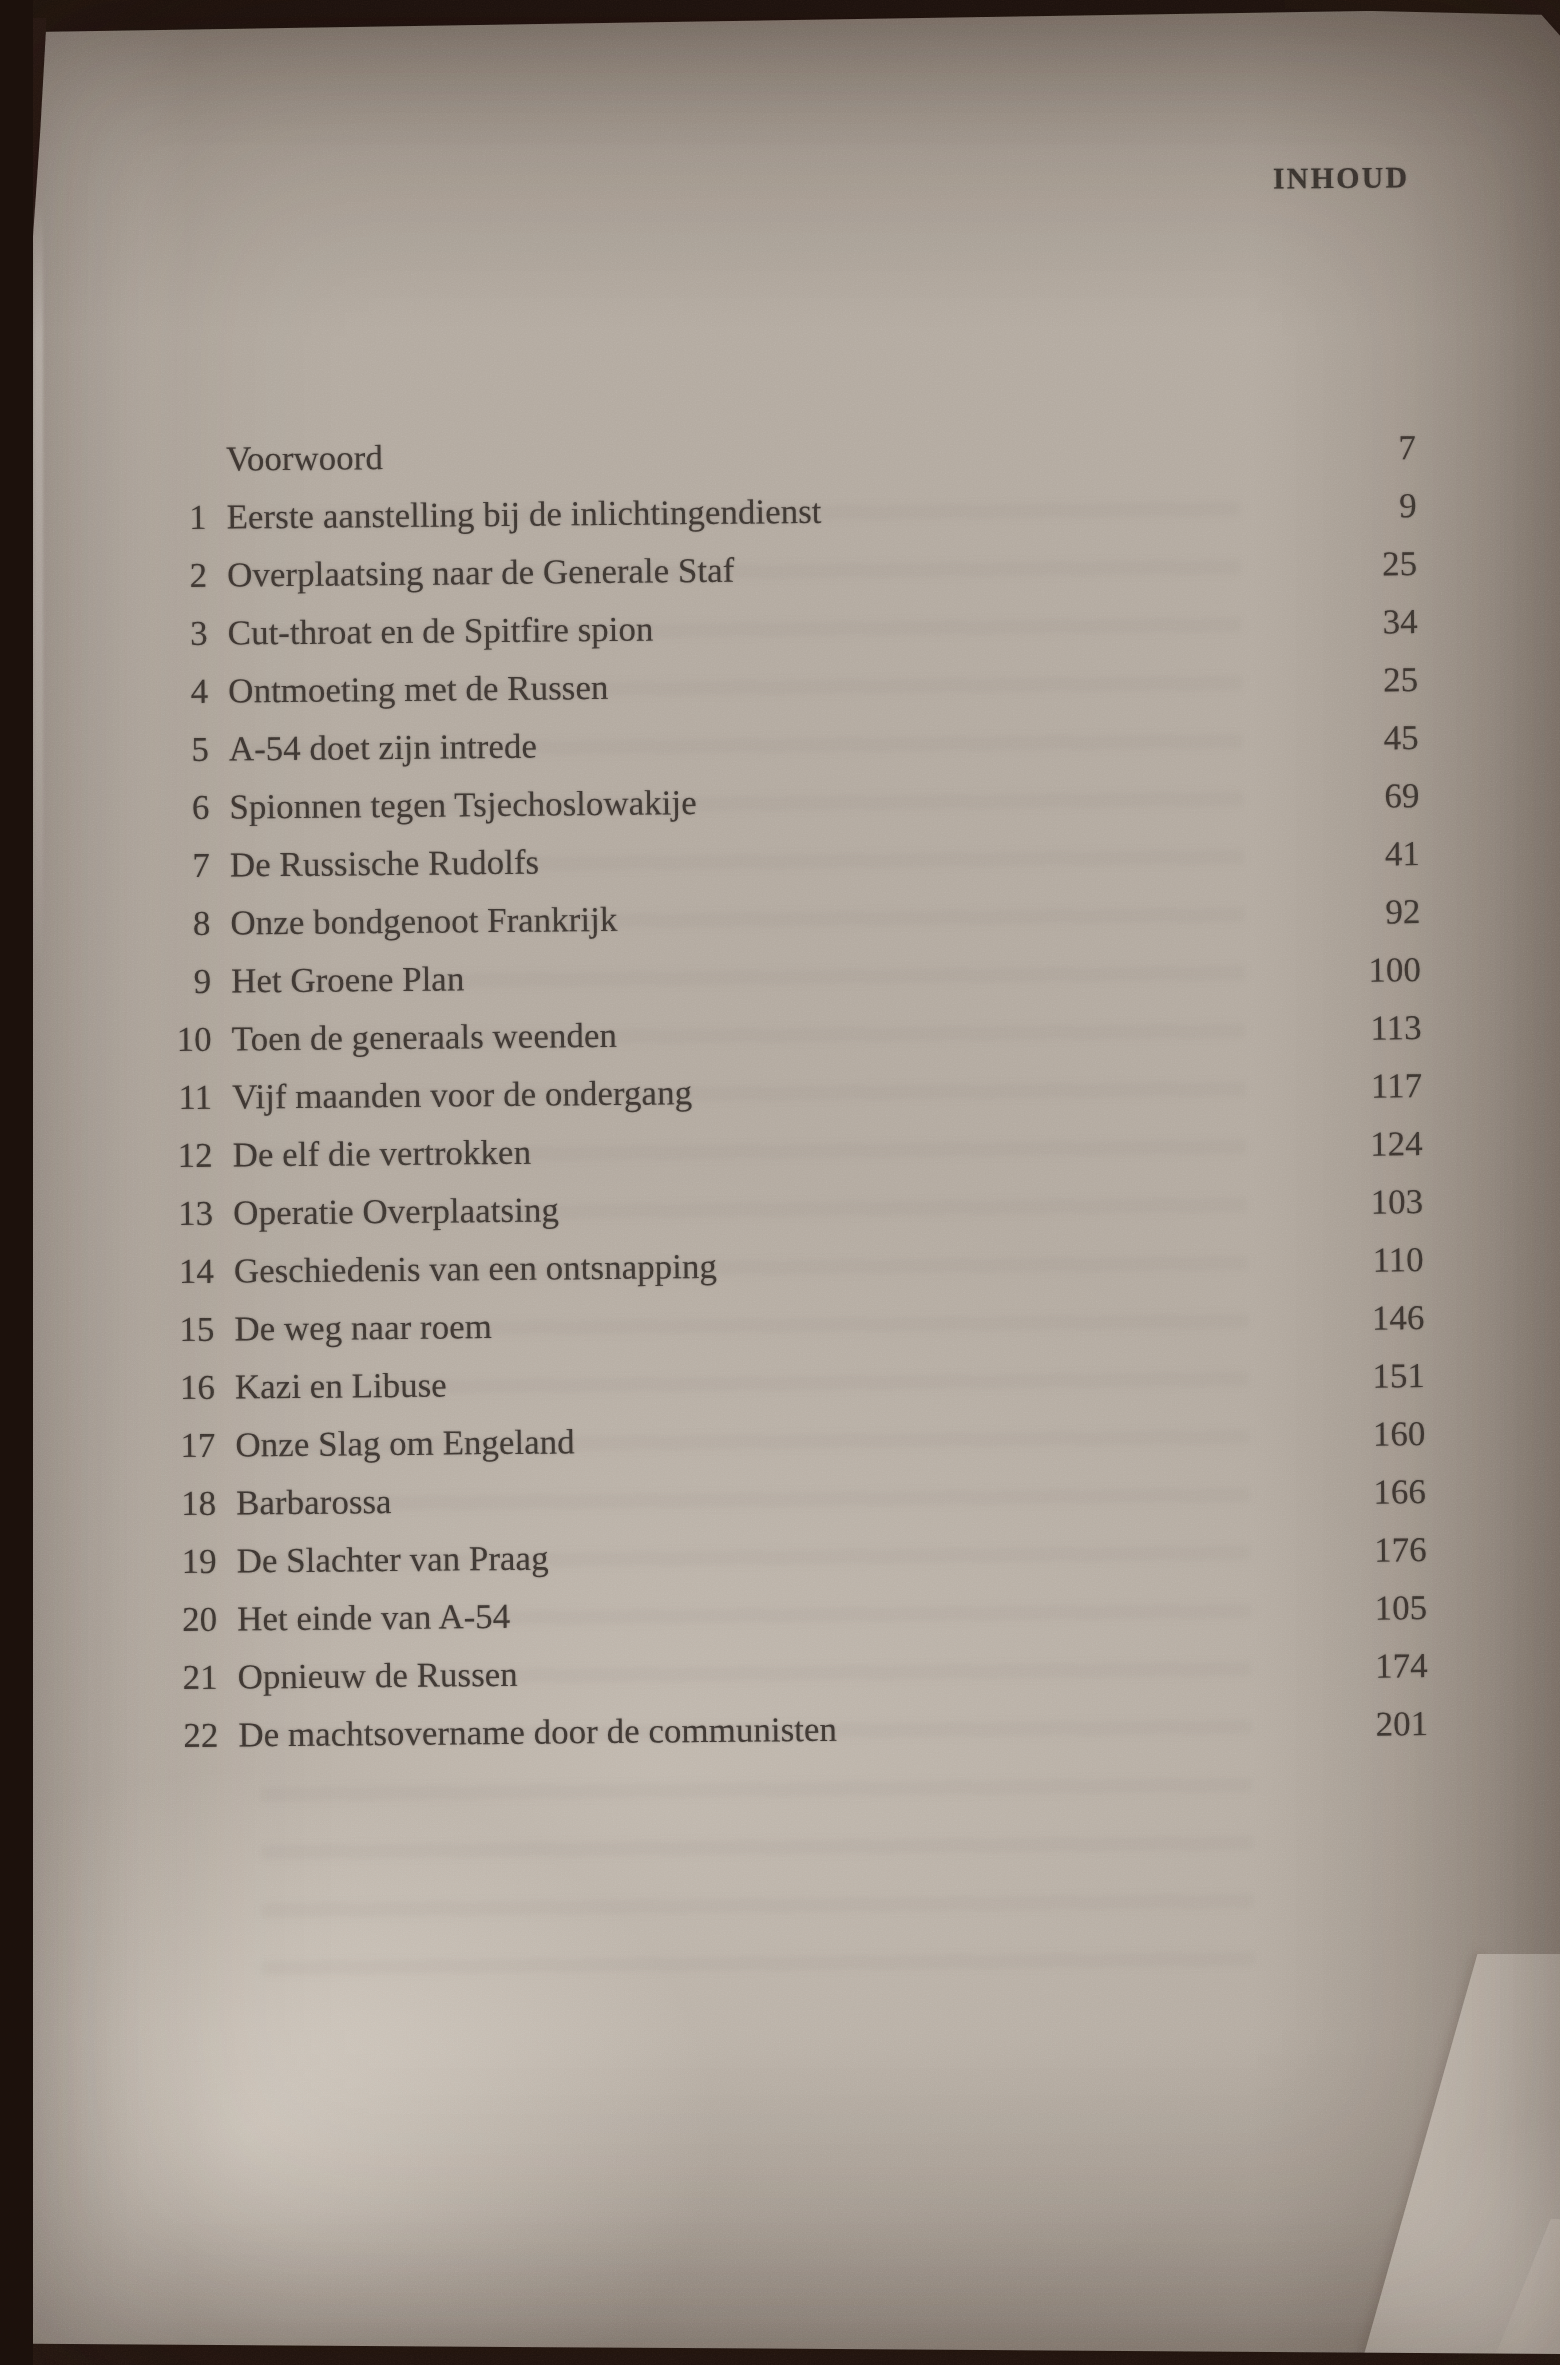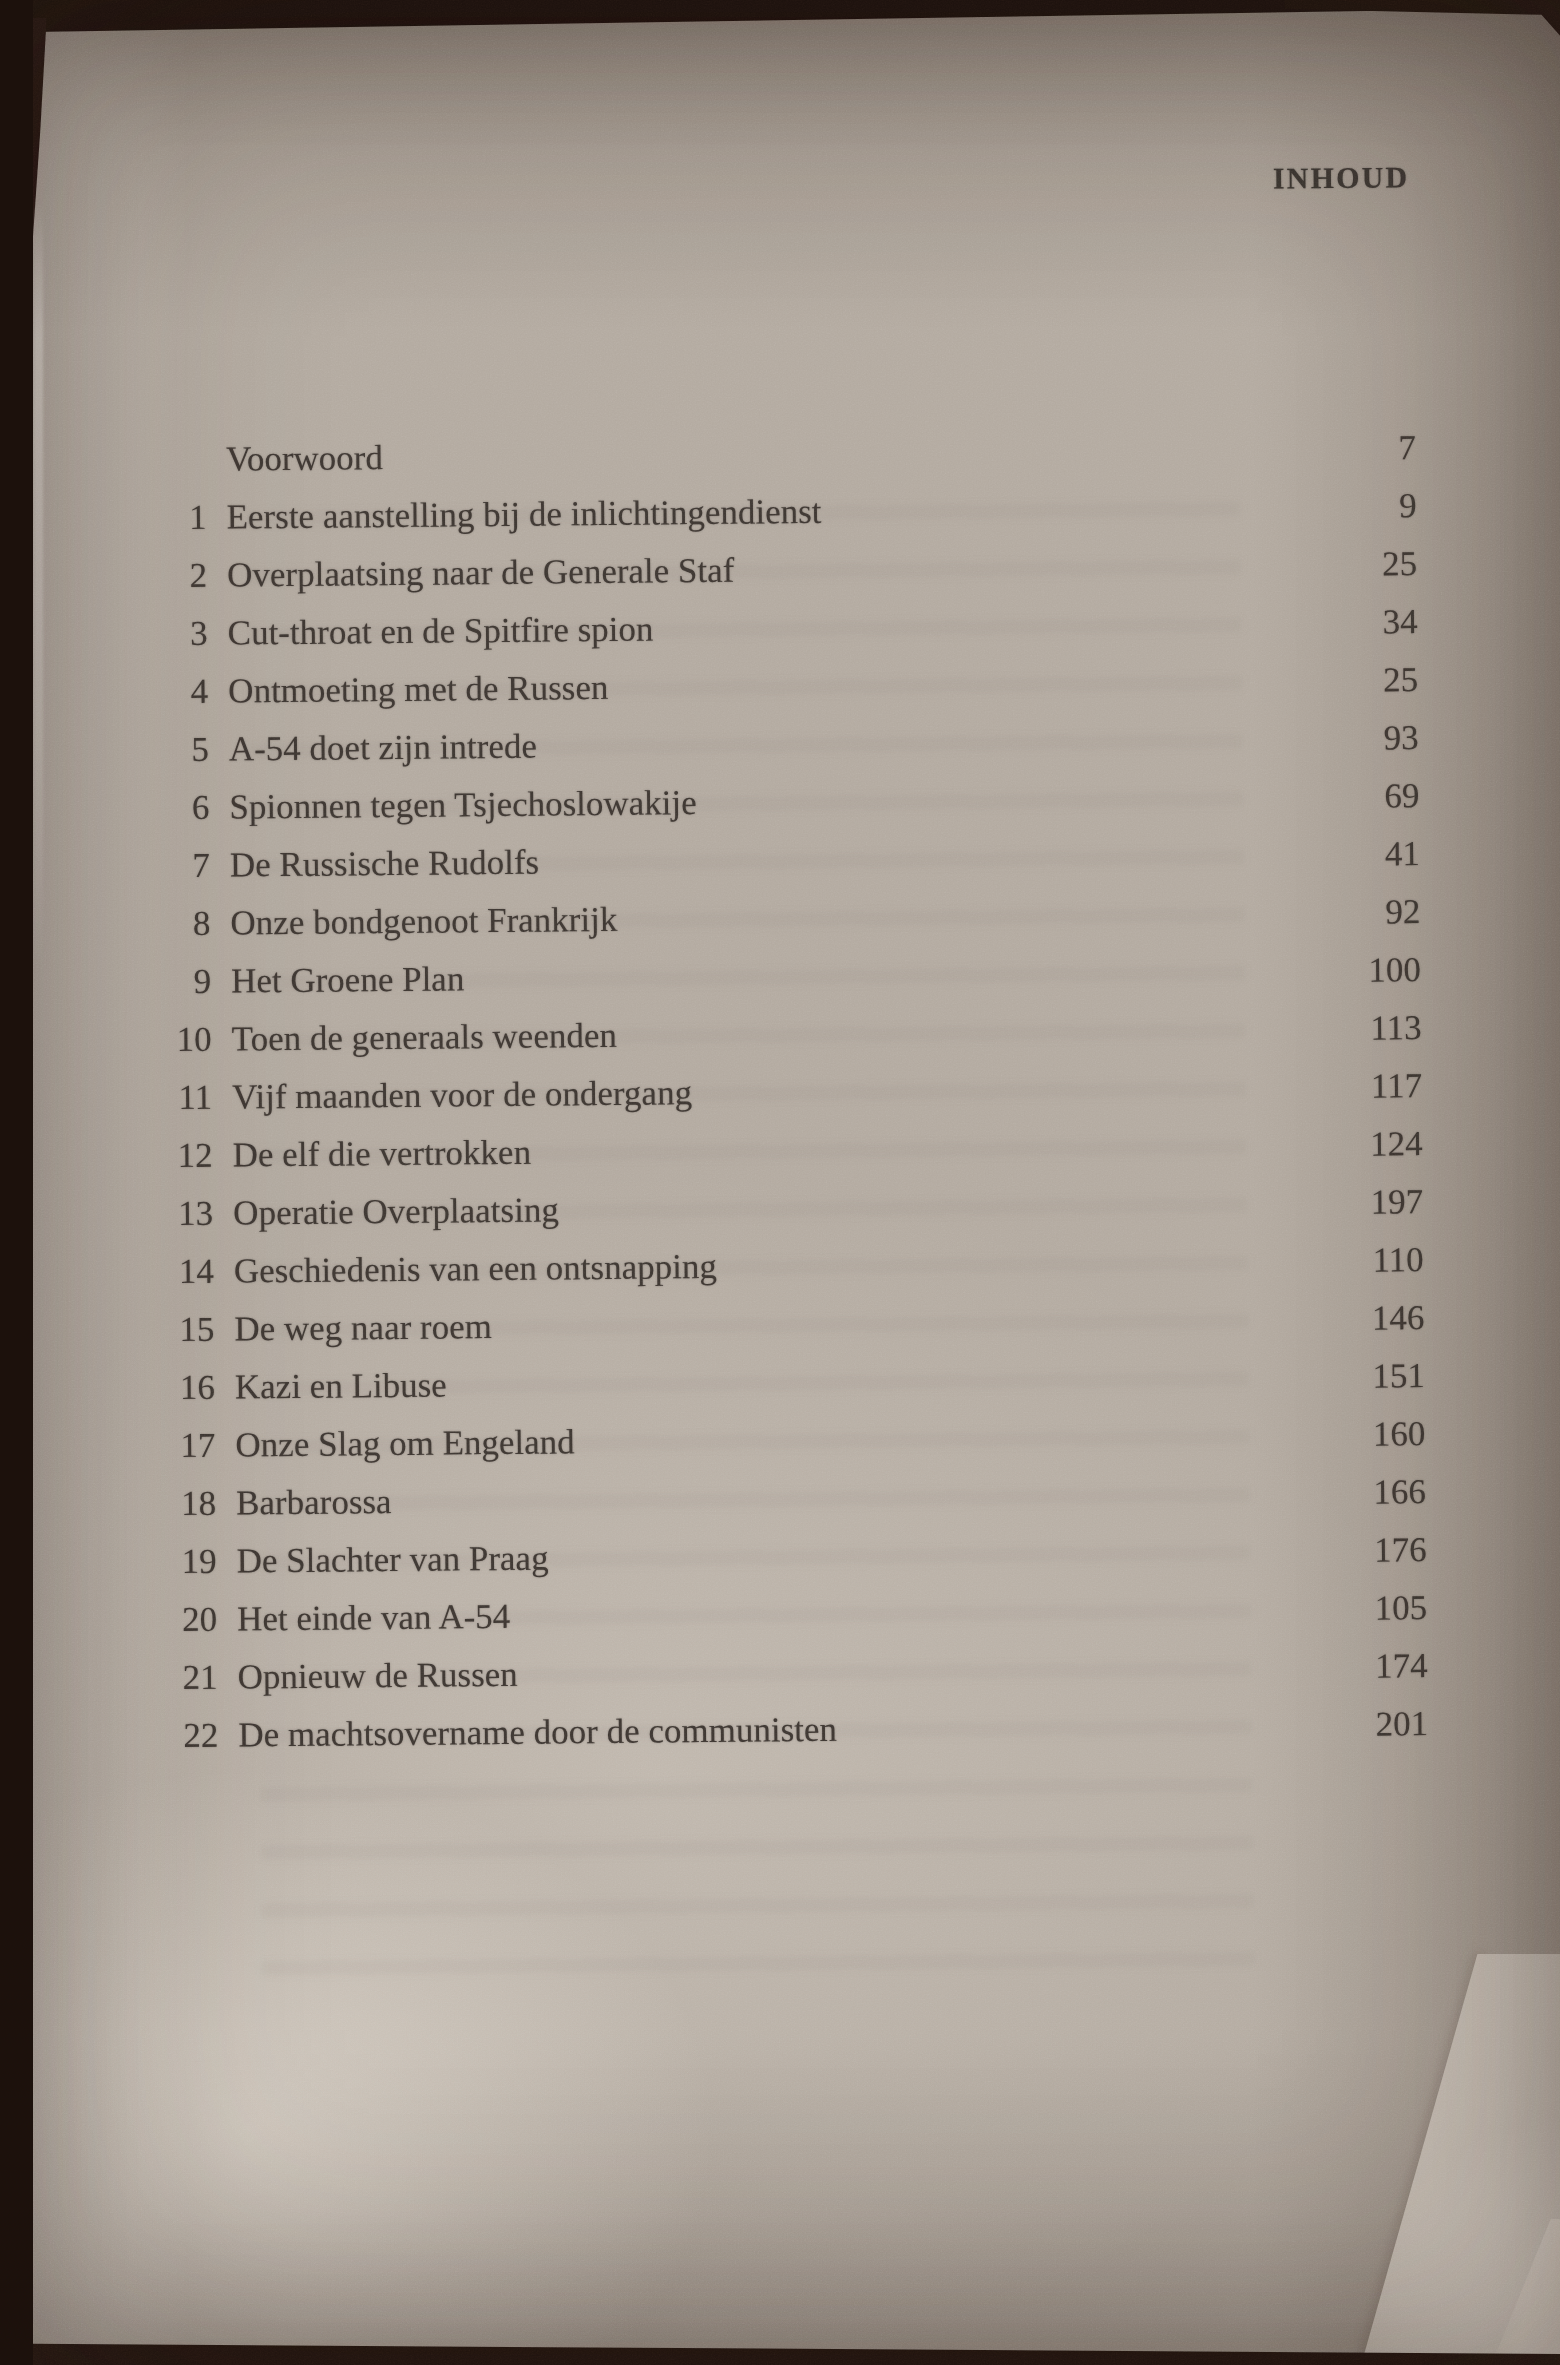--- a/index.html
+++ b/index.html
@@ -231,21 +231,21 @@
 
     <div class="toc-row">
       <span class="toc-num">4</span>
       <span class="toc-title">Ontmoeting met de Russen</span>
       <span class="toc-page">25</span>
     </div>
 
     <div class="toc-row">
       <span class="toc-num">5</span>
       <span class="toc-title">A-54 doet zijn intrede</span>
-      <span class="toc-page">93</span>
+      <span class="toc-page">45</span>
     </div>
 
     <div class="toc-row">
       <span class="toc-num">6</span>
       <span class="toc-title">Spionnen tegen Tsjechoslowakije</span>
       <span class="toc-page">69</span>
     </div>
 
     <div class="toc-row">
       <span class="toc-num">7</span>
@@ -279,21 +279,21 @@
 
     <div class="toc-row">
       <span class="toc-num">12</span>
       <span class="toc-title">De elf die vertrokken</span>
       <span class="toc-page">124</span>
     </div>
 
     <div class="toc-row">
       <span class="toc-num">13</span>
       <span class="toc-title">Operatie Overplaatsing</span>
-      <span class="toc-page">197</span>
+      <span class="toc-page">103</span>
     </div>
 
     <div class="toc-row">
       <span class="toc-num">14</span>
       <span class="toc-title">Geschiedenis van een ontsnapping</span>
       <span class="toc-page">110</span>
     </div>
 
     <div class="toc-row">
       <span class="toc-num">15</span>

